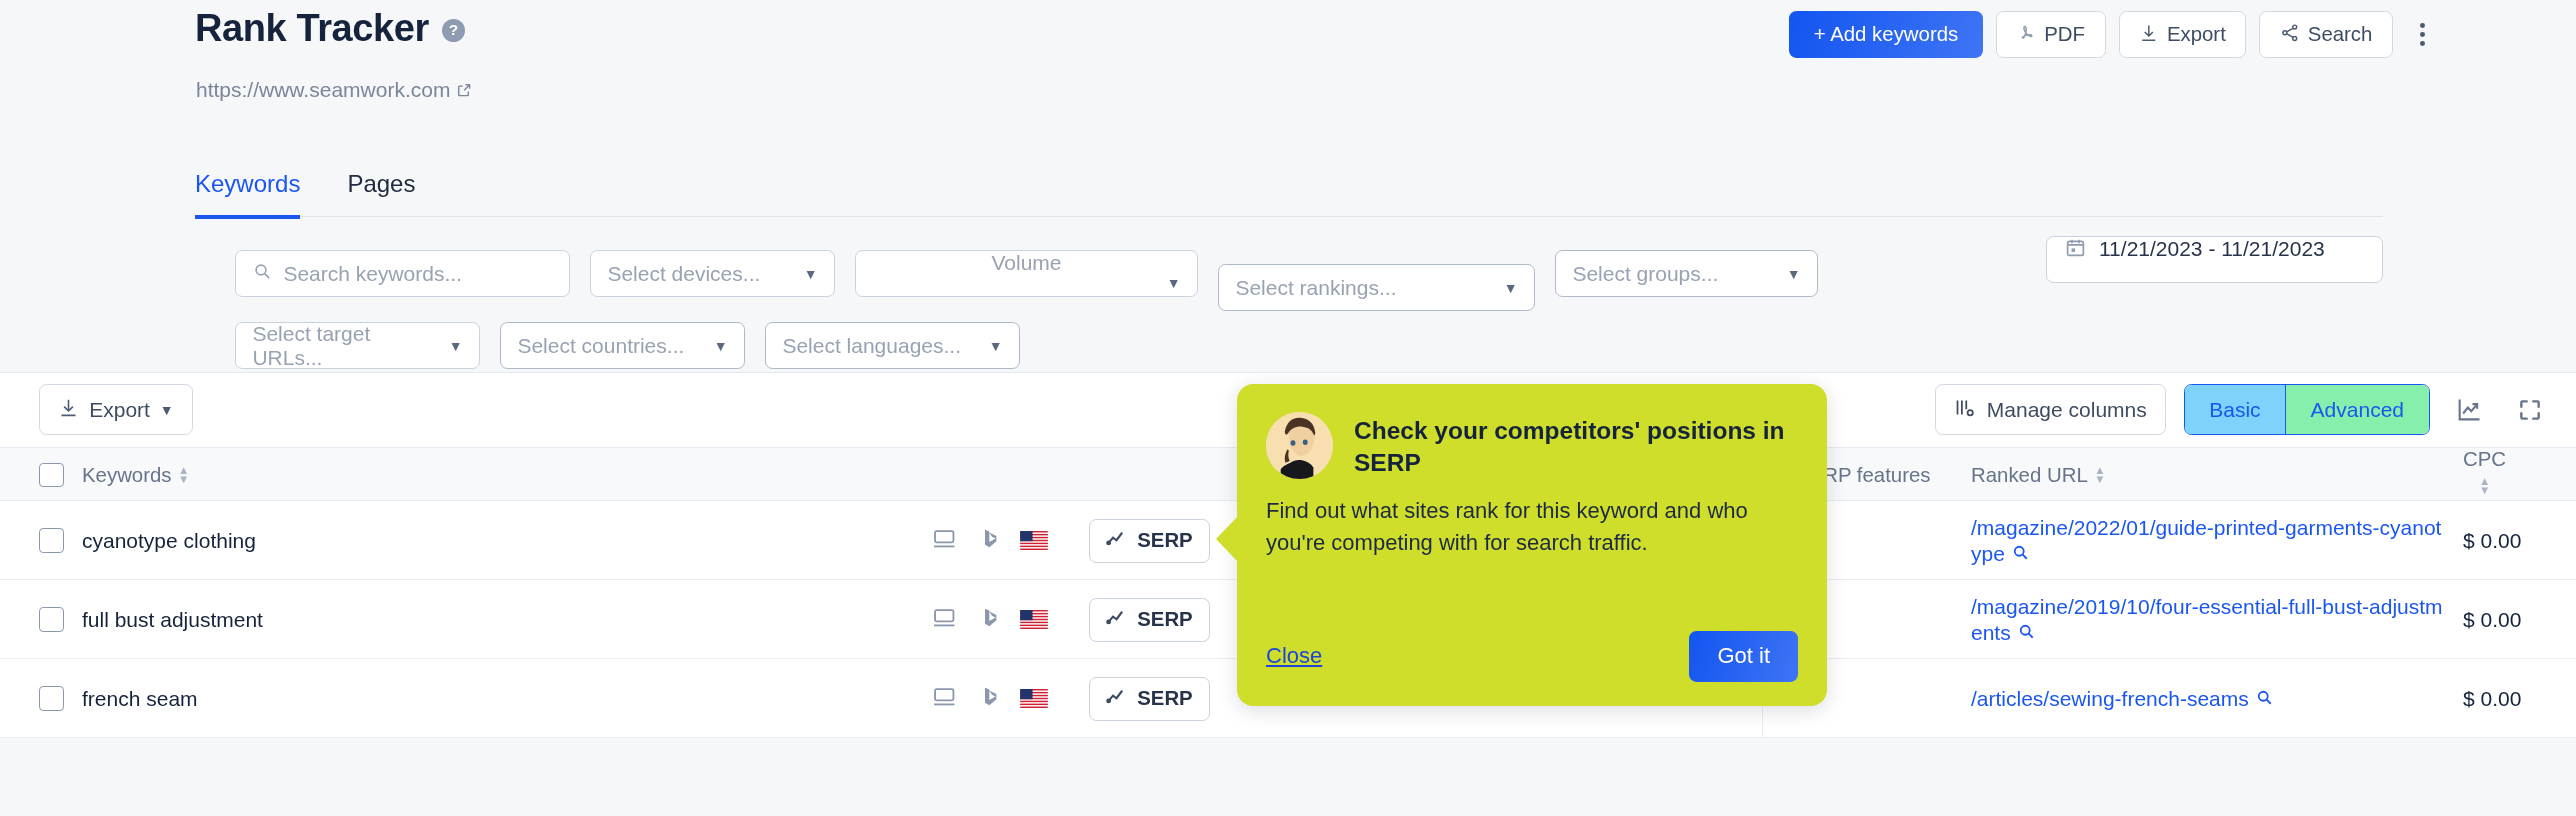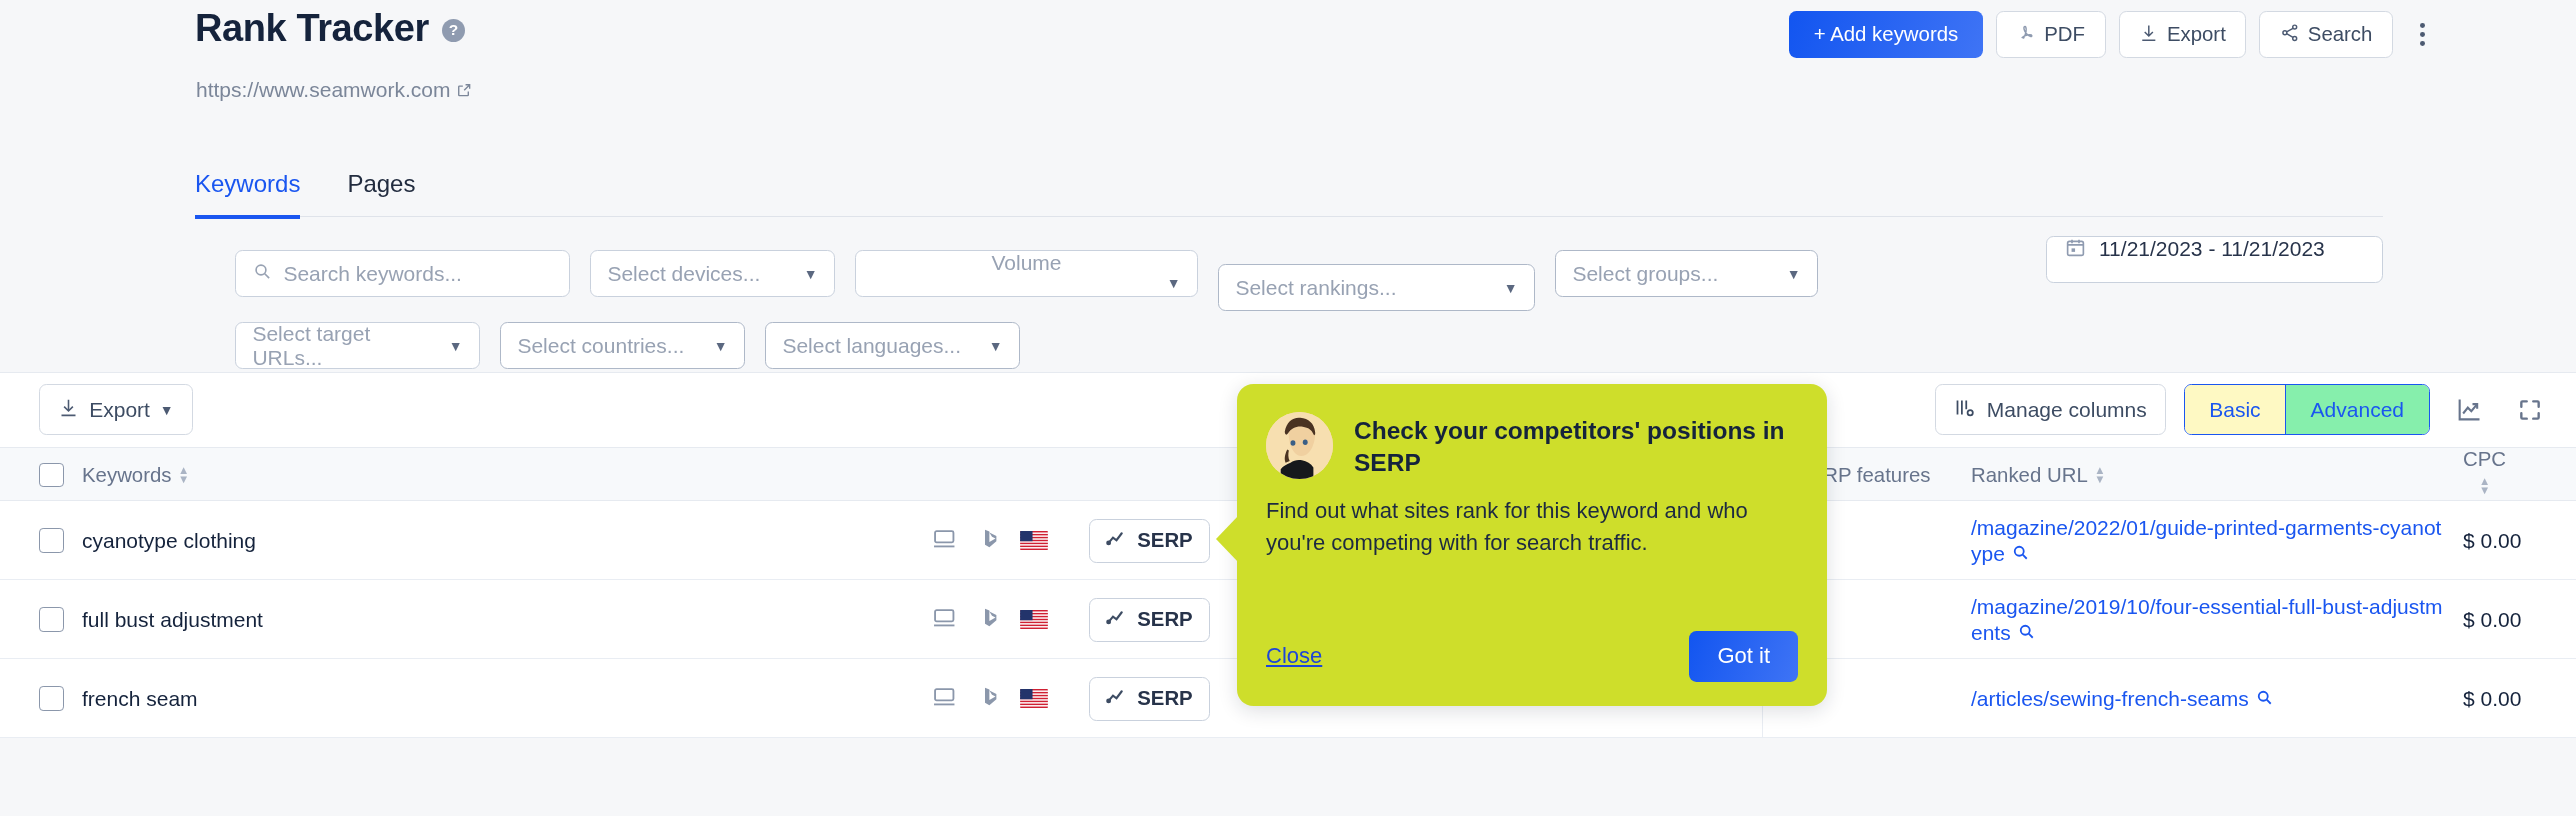--- a/index.html
+++ b/index.html
@@ -69,21 +69,21 @@
 
   
   .toolbar { position: absolute; left: 0; top: 372px; width: 2576px; height: 75px; background: #fff;
              border-top: 0.8px solid #e6eaf0; }
   .tb-left { position: absolute; left: 39px; top: 11.4px; }
   .export-btn { width: 154px; height: 51px; gap: 9.8px; font-size: 21px; }
   .tb-right { position: absolute; right: 24.5px; top: 11.4px; display: flex; align-items: center; gap: 18px; }
   .manage-btn { height: 51px; font-size: 21px; gap: 11.4px; padding: 0 18px; }
   .seg { display: flex; height: 51px; border: 1.6px solid #1a56f0; border-radius: 7.4px; overflow: hidden; }
   .seg div { display: flex; align-items: center; justify-content: center; font-size: 21px;
-             color: #1a56f0; background: #fef9c3; padding: 0 24.5px; cursor: pointer; }
+             color: #1a56f0; background: #7dd3fc; padding: 0 24.5px; cursor: pointer; }
   .seg div.active { background: #86efac; }
   .seg div + div { border-left: 1.6px solid #1a56f0; }
   .icon-btn { width: 43px; height: 43px; display: flex; align-items: center; justify-content: center; cursor: pointer; color: #67748c; }
 
   
   .table { position: absolute; left: 0; top: 447px; width: 2576px; }
   .thead { height: 54px; background: #f7f9fb; border-top: 0.8px solid #e6eaf0; border-bottom: 0.8px solid #e6eaf0;
            position: relative; }
   .th { position: absolute; top: 0; height: 54px; display: flex; align-items: center;
         font-size: 20.4px; color: #67748c; gap: 6.5px; }

